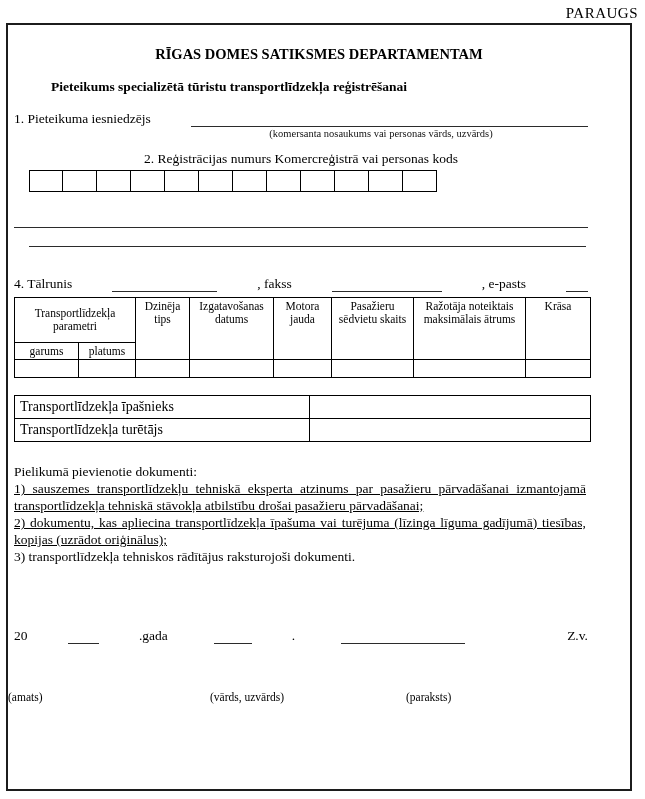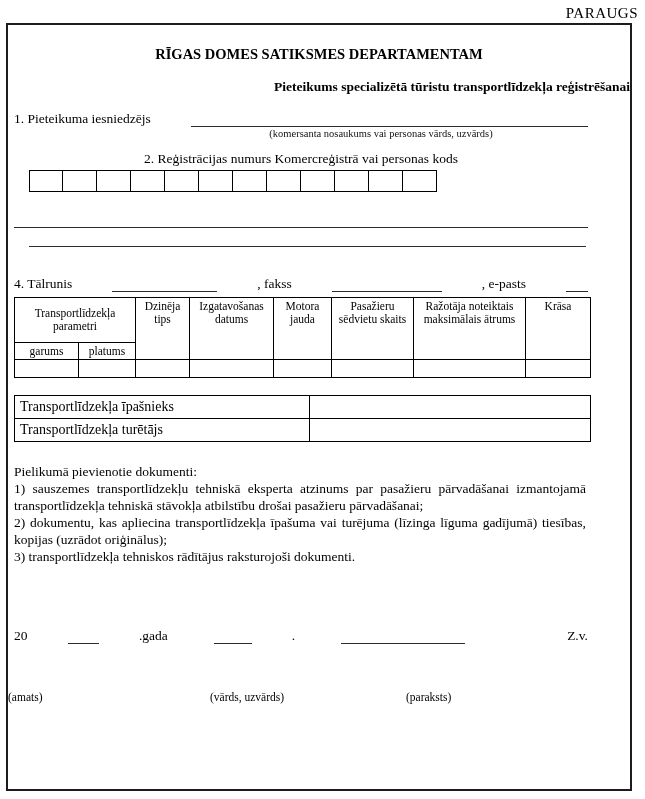--- a/index.html
+++ b/index.html
@@ -11,21 +11,21 @@
   .watermark{
     position:absolute;top:5px;right:7px;
     font-size:15px;letter-spacing:.5px;
   }
   .box{
     position:absolute;top:23px;left:6px;width:626px;height:768px;
     border:2px solid #1c1c1c;box-sizing:border-box;overflow:hidden;
   }
   .ml{margin-left:6px;margin-right:42px;gap:40px;}
   .title-main{margin-top:21px;text-align:center;font-weight:bold;font-size:14.5px;line-height:16px;}
-  .title-sub{margin-top:17px;text-align:right;font-weight:bold;font-size:13.5px;line-height:15px;}
+  .title-sub{margin-top:17px;text-align:left;font-weight:bold;font-size:13.5px;line-height:15px;padding-left:43px;}
   .row{display:flex;align-items:flex-end;}
   .lbl{white-space:nowrap;}
   .blank{border-bottom:1px solid #2b2b2b;height:15px;display:inline-block;}
   .grow{flex:1;}
   .item1{margin-top:17px;}
   .caption-row{font-size:10.5px;line-height:13px;margin-left:166px;text-align:center;color:#111;}
   .item2{margin-top:10px;line-height:17px;text-align:center;}
   .digit-row{display:flex;margin-top:3px;margin-left:21px;}
   .digit-cell{width:34px;height:22px;box-sizing:border-box;border:1px solid #000;border-left:none;background:#fff;}
   .digit-cell:first-child{border-left:1px solid #000;}
@@ -38,21 +38,21 @@
   table{border-collapse:collapse;table-layout:fixed;}
   .veh{margin-top:5px;margin-left:6px;width:576px;font-size:11.5px;line-height:13px;}
   .veh td{border:1px solid #000;text-align:center;vertical-align:top;padding:2px 2px 0 2px;overflow:hidden;}
   .veh td.param{vertical-align:middle;padding:0 2px;}
   .veh tr.r1 td{height:45px;box-sizing:border-box;}
   .veh tr.r2 td{height:17px;box-sizing:border-box;padding:0 2px;vertical-align:middle;}
   .veh tr.r3 td{height:18px;box-sizing:border-box;}
   .own{margin-top:17px;margin-left:6px;width:576px;font-size:14px;}
   .own td{border:1px solid #000;height:23px;box-sizing:border-box;padding:0 5px;vertical-align:middle;text-align:left;overflow:hidden;}
   .attach{margin-top:21px;line-height:17px;margin-right:44px;}
-  .attach .j{text-align:justify;}
+  .attach .j{text-align:justify;text-decoration:underline;}
   .date-row{margin-top:62px;display:flex;align-items:flex-end;line-height:17px;}
   .b38{width:38px;}
   .b46{width:46px;}
   .b150{width:150px;}
   .seal{margin-left:62px;white-space:nowrap;}
   .sig-block{margin-top:45px;display:flex;margin-right:44px;}
   .sig-col{display:flex;flex-direction:row;}
   .sig-line{border-top:2px solid #8a8a8a;height:2px;}
   .sig-cap{text-align:center;font-size:11.5px;line-height:14px;margin-top:1px;}
   .sc1{width:180px;}

